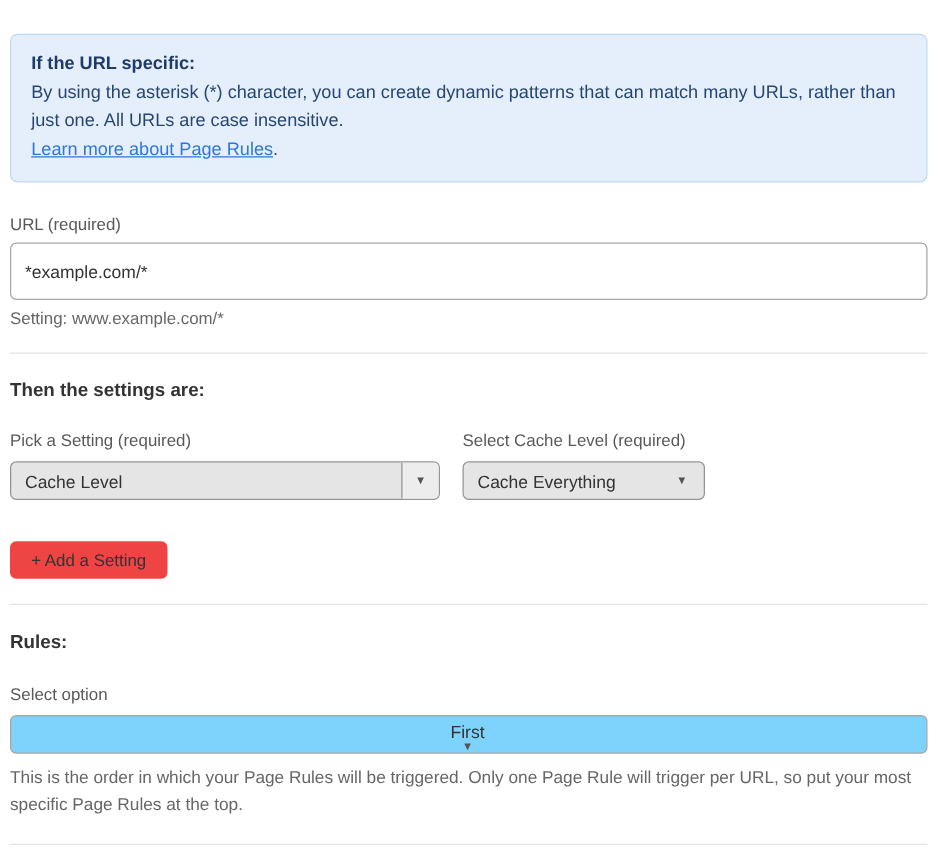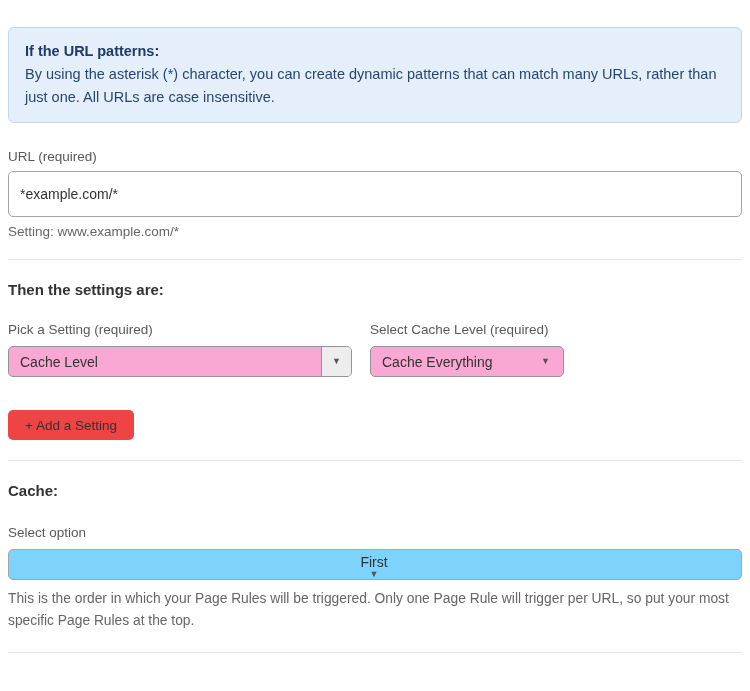--- a/index.html
+++ b/index.html
@@ -88,21 +88,21 @@
   .settings-col-2 { width: 194px; margin-left: 18px; }
   .settings-row .field-label { margin-top: 0; }
 
   .dropdown {
     margin-top: 9px;
     height: 31px;
     border: 1px solid #949494;
     border-radius: 5px;
     display: flex;
     align-items: center;
-    background: #f9a8d4;
+    background: #e5e5e5;
     cursor: pointer;
     overflow: hidden;
   }
   .dropdown .dd-value {
     flex: 1;
     padding: 0 11px;
     font-size: 14px;
     color: #333333;
     white-space: nowrap;
   }
@@ -163,22 +163,23 @@
     max-width: 734px;
   }
 </style>
 </head>
 <body>
 
 <div class="container">
 
 
   <div class="info-box">
-    <div class="info-heading">If the URL patterns:</div>
+    <div class="info-heading">If the URL specific:</div>
     <div class="info-body">By using the asterisk (*) character, you can create dynamic patterns that can match many URLs, rather than just one. All URLs are case insensitive.</div>
+    <div><a class="info-link">Learn more about Page Rules</a><span class="info-link-suffix">.</span></div>
   </div>
 
   <div class="field-label">URL (required)</div>
   <input class="text-input" type="text" value="*example.com/*" style="">
   <div class="helper-text">Setting: www.example.com/*</div>
 
   <hr class="divider">
 
   <div class="section-heading">Then the settings are:</div>
 
@@ -198,21 +199,21 @@
         <span class="dd-value">Cache Everything</span>
         <span class="dd-arrow">▼</span>
       </div>
     </div>
   </div>
 
   <button class="btn btn-light add-setting-btn">+ Add a Setting</button>
 
   <hr class="divider">
 
-  <div class="section-heading">Cache:</div>
+  <div class="section-heading">Rules:</div>
 
   <div class="field-label">Select option</div>
   <div class="select-full">
     <span>First</span>
     <span class="dd-arrow">▼</span>
   </div>
   <div class="order-help">This is the order in which your Page Rules will be triggered. Only one Page Rule will trigger per URL, so put your most specific Page Rules at the top.</div>
 
   <hr class="divider">
 

